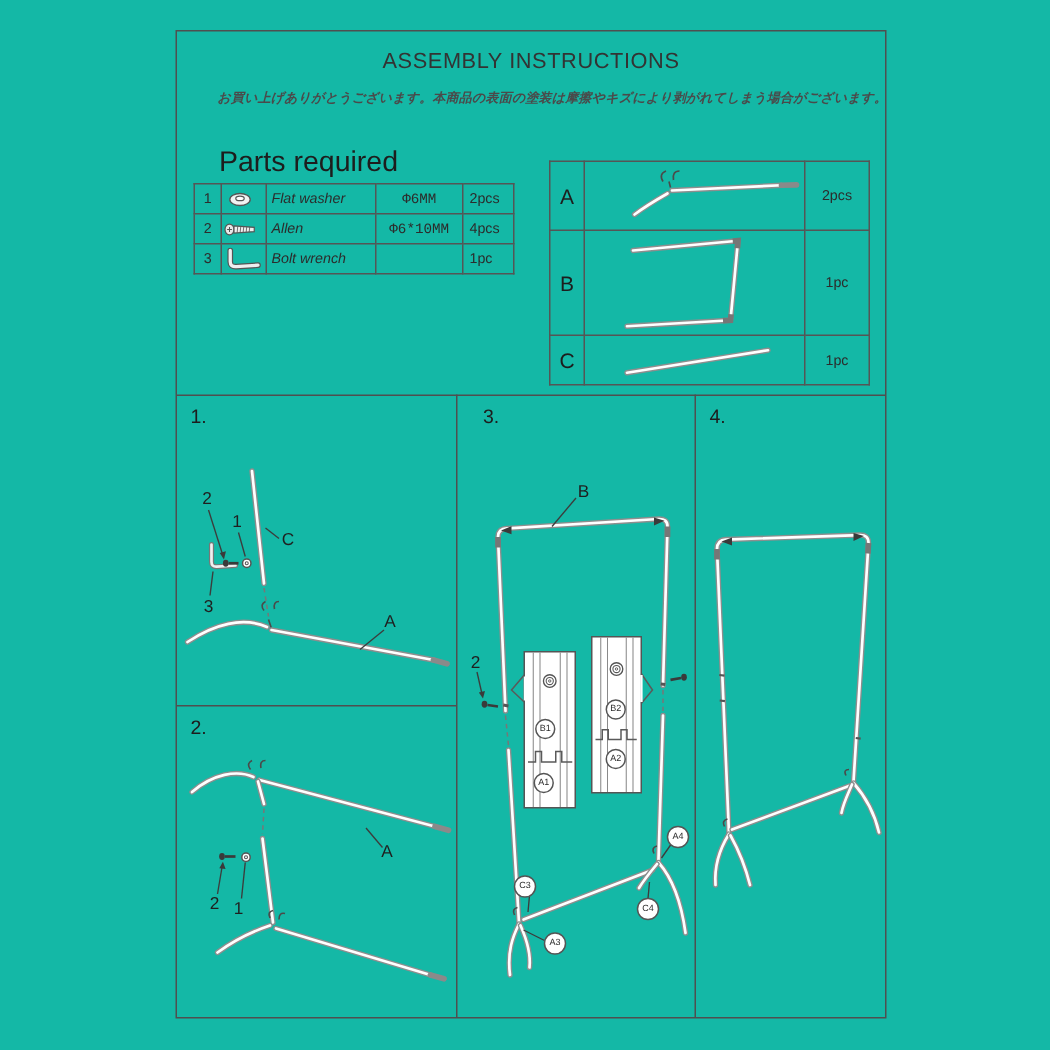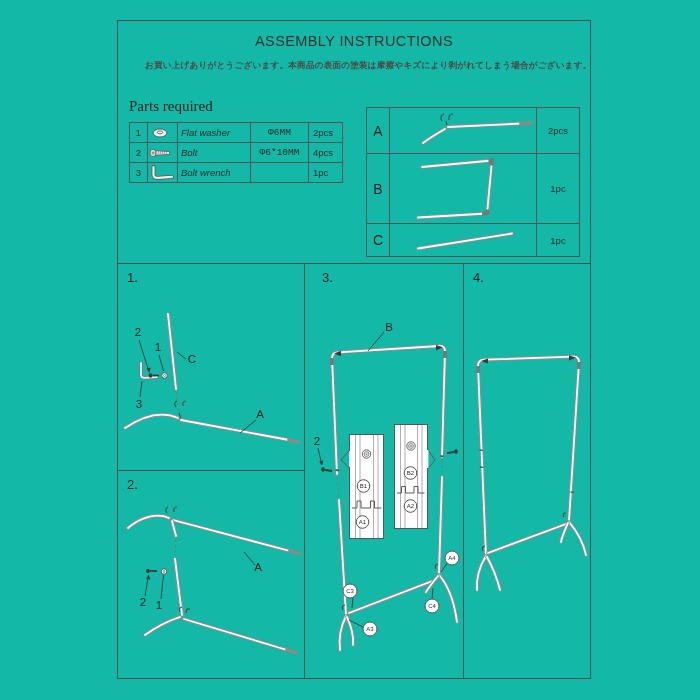--- a/index.html
+++ b/index.html
@@ -2,22 +2,22 @@
 <html><head>
 <meta charset="utf-8">
 <style>
   html,body{margin:0;padding:0;background:#fff;}
   .canvas{position:relative;width:700px;height:700px;background:#14b8a6;overflow:hidden;
           font-family:"Liberation Sans",sans-serif;color:#3a3a3a;}
   .page-border{position:absolute;left:117px;top:20px;width:472px;height:657px;border:1px solid #4f4f4f;}
   .title{position:absolute;top:12px;left:0;width:100%;text-align:center;font-size:14.5px;
          letter-spacing:.4px;color:#333;}
   .notice{position:absolute;left:27px;top:35px;font-size:8.6px;font-weight:600;color:#4a4a4a;
-          line-height:19.5px;letter-spacing:.2px;white-space:nowrap;}
-  .parts-heading{position:absolute;left:11px;top:77px;font-size:15px;color:#1d1d1d;font-family:Liberation Serif, serif;}
+          line-height:19.5px;letter-spacing:.2px;white-space:nowrap;font-style:italic;}
+  .parts-heading{position:absolute;left:28px;top:77px;font-size:19px;color:#1d1d1d;}
   table{border-collapse:collapse;}
   .parts-table{position:absolute;left:11px;top:101px;font-size:9.5px;color:#2c2c2c;table-layout:fixed;}
   .parts-table td{border:1px solid #555;height:19px;padding:0 3px;overflow:hidden;}
   .parts-table .c-no{width:11px;text-align:center;}
   .parts-table .c-icon{width:27px;text-align:center;padding:0 1px;}
   .parts-table .c-name{width:66px;font-style:italic;}
   .parts-table .c-spec{width:51px;text-align:center;font-family:Liberation Mono, monospace;}
   .parts-table .c-qty{width:26px;text-align:left;padding-left:4px;}
   .ov-table{position:absolute;left:248px;top:86px;table-layout:fixed;}
   .ov-table td{border:1px solid #555;padding:0;overflow:hidden;}
@@ -73,21 +73,21 @@
       <tr>
         <td class="c-no">2</td>
         <td class="c-icon">
           <svg width="24" height="14" viewBox="0 0 24 14">
             <ellipse cx="4" cy="7" rx="3" ry="3.6" fill="#e8e8e8" stroke="#555" stroke-width="0.8"></ellipse>
             <path d="M4,5.3 L4,8.7 M2.4,7 L5.6,7" stroke="#555" stroke-width="0.7"></path>
             <path d="M7,4.6 L20.5,5.6 L20.5,8.4 L7,9.4 Z" fill="#efefef" stroke="#555" stroke-width="0.8"></path>
             <path d="M9.5,4.8 L9.1,9.2 M11.5,4.9 L11.1,9.1 M13.5,5 L13.1,9 M15.5,5.1 L15.1,8.9 M17.5,5.2 L17.1,8.8" stroke="#555" stroke-width="0.55"></path>
           </svg>
         </td>
-        <td class="c-name">Bolt</td>
+        <td class="c-name">Allen</td>
         <td class="c-spec">Φ6*10MM</td>
         <td class="c-qty">4pcs</td>
       </tr>
       <tr>
         <td class="c-no">3</td>
         <td class="c-icon">
           <svg width="26" height="16" viewBox="0 0 26 16">
             <path d="M4.5,2 L4.5,9.5 Q4.5,13 8.5,12.8 L23,11.8" fill="none" stroke="#555" stroke-width="3.8" stroke-linecap="round"></path>
             <path d="M4.5,2 L4.5,9.5 Q4.5,13 8.5,12.8 L23,11.8" fill="none" stroke="#efefef" stroke-width="2.2" stroke-linecap="round"></path>
           </svg>

